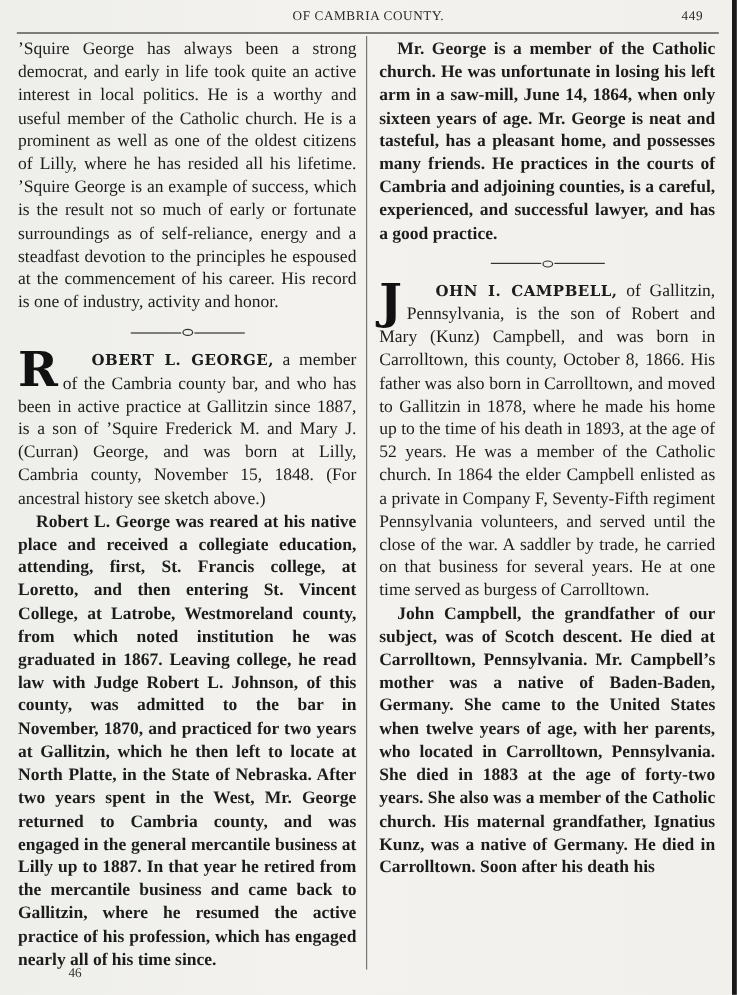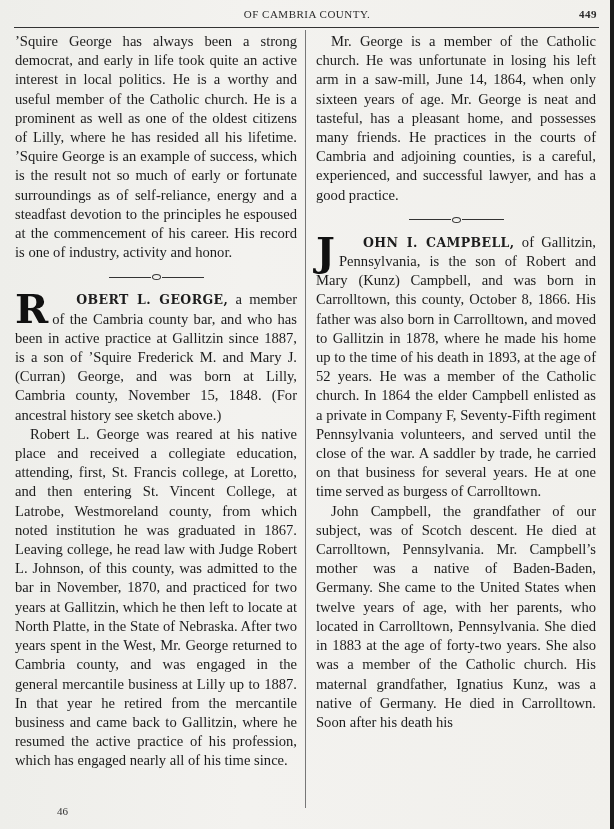--- a/index.html
+++ b/index.html
@@ -17,39 +17,39 @@
     .edge-right {
       position: absolute; right: 0; top: 0; width: 4px; height: 829px;
       background: #1a1a1a;
     }
     .running-head {
       position: absolute; top: 8px; left: 0; width: 614px;
       font-family: "Liberation Serif", serif;
       font-size: 11px; letter-spacing: 0.5px; color: #2a2a2a;
     }
     .running-head .title { position: absolute; left: 0; width: 614px; text-align: center; }
-    .running-head .pageno { position: absolute; right: 17px; font-weight: bold; }
+    .running-head .pageno { position: absolute; right: 28px; }
     .head-rule {
       position: absolute; top: 27px; left: 14px; width: 585px; height: 1px;
       background: #333;
     }
     .col-divider {
       position: absolute; left: 305px; top: 30px; width: 1px; height: 778px;
       background: #777;
     }
     .column {
       position: absolute; top: 32px;
       font-family: "Liberation Serif", serif;
       font-size: 14.6px; line-height: 19.2px;
       text-align: justify;
     }
     .col-left { left: 15px; width: 282px; }
     .col-right { left: 316px; width: 280px; }
     .column p { margin: 0; }
-    .column p.indent { text-indent: 15px; }
+    .column p.indent { text-indent: 15px; font-weight: bold; }
     .ornament {
       display: flex; align-items: center; justify-content: center;
       height: 18px; margin: 6px 0 4px 0;
     }
     .ornament .line { width: 42px; height: 1px; background: #333; }
     .ornament .ring {
       width: 7px; height: 4px; border: 1px solid #333; border-radius: 50%;
       margin: 0 1px;
     }
     .entry { position: relative; margin-top: 4px; }

